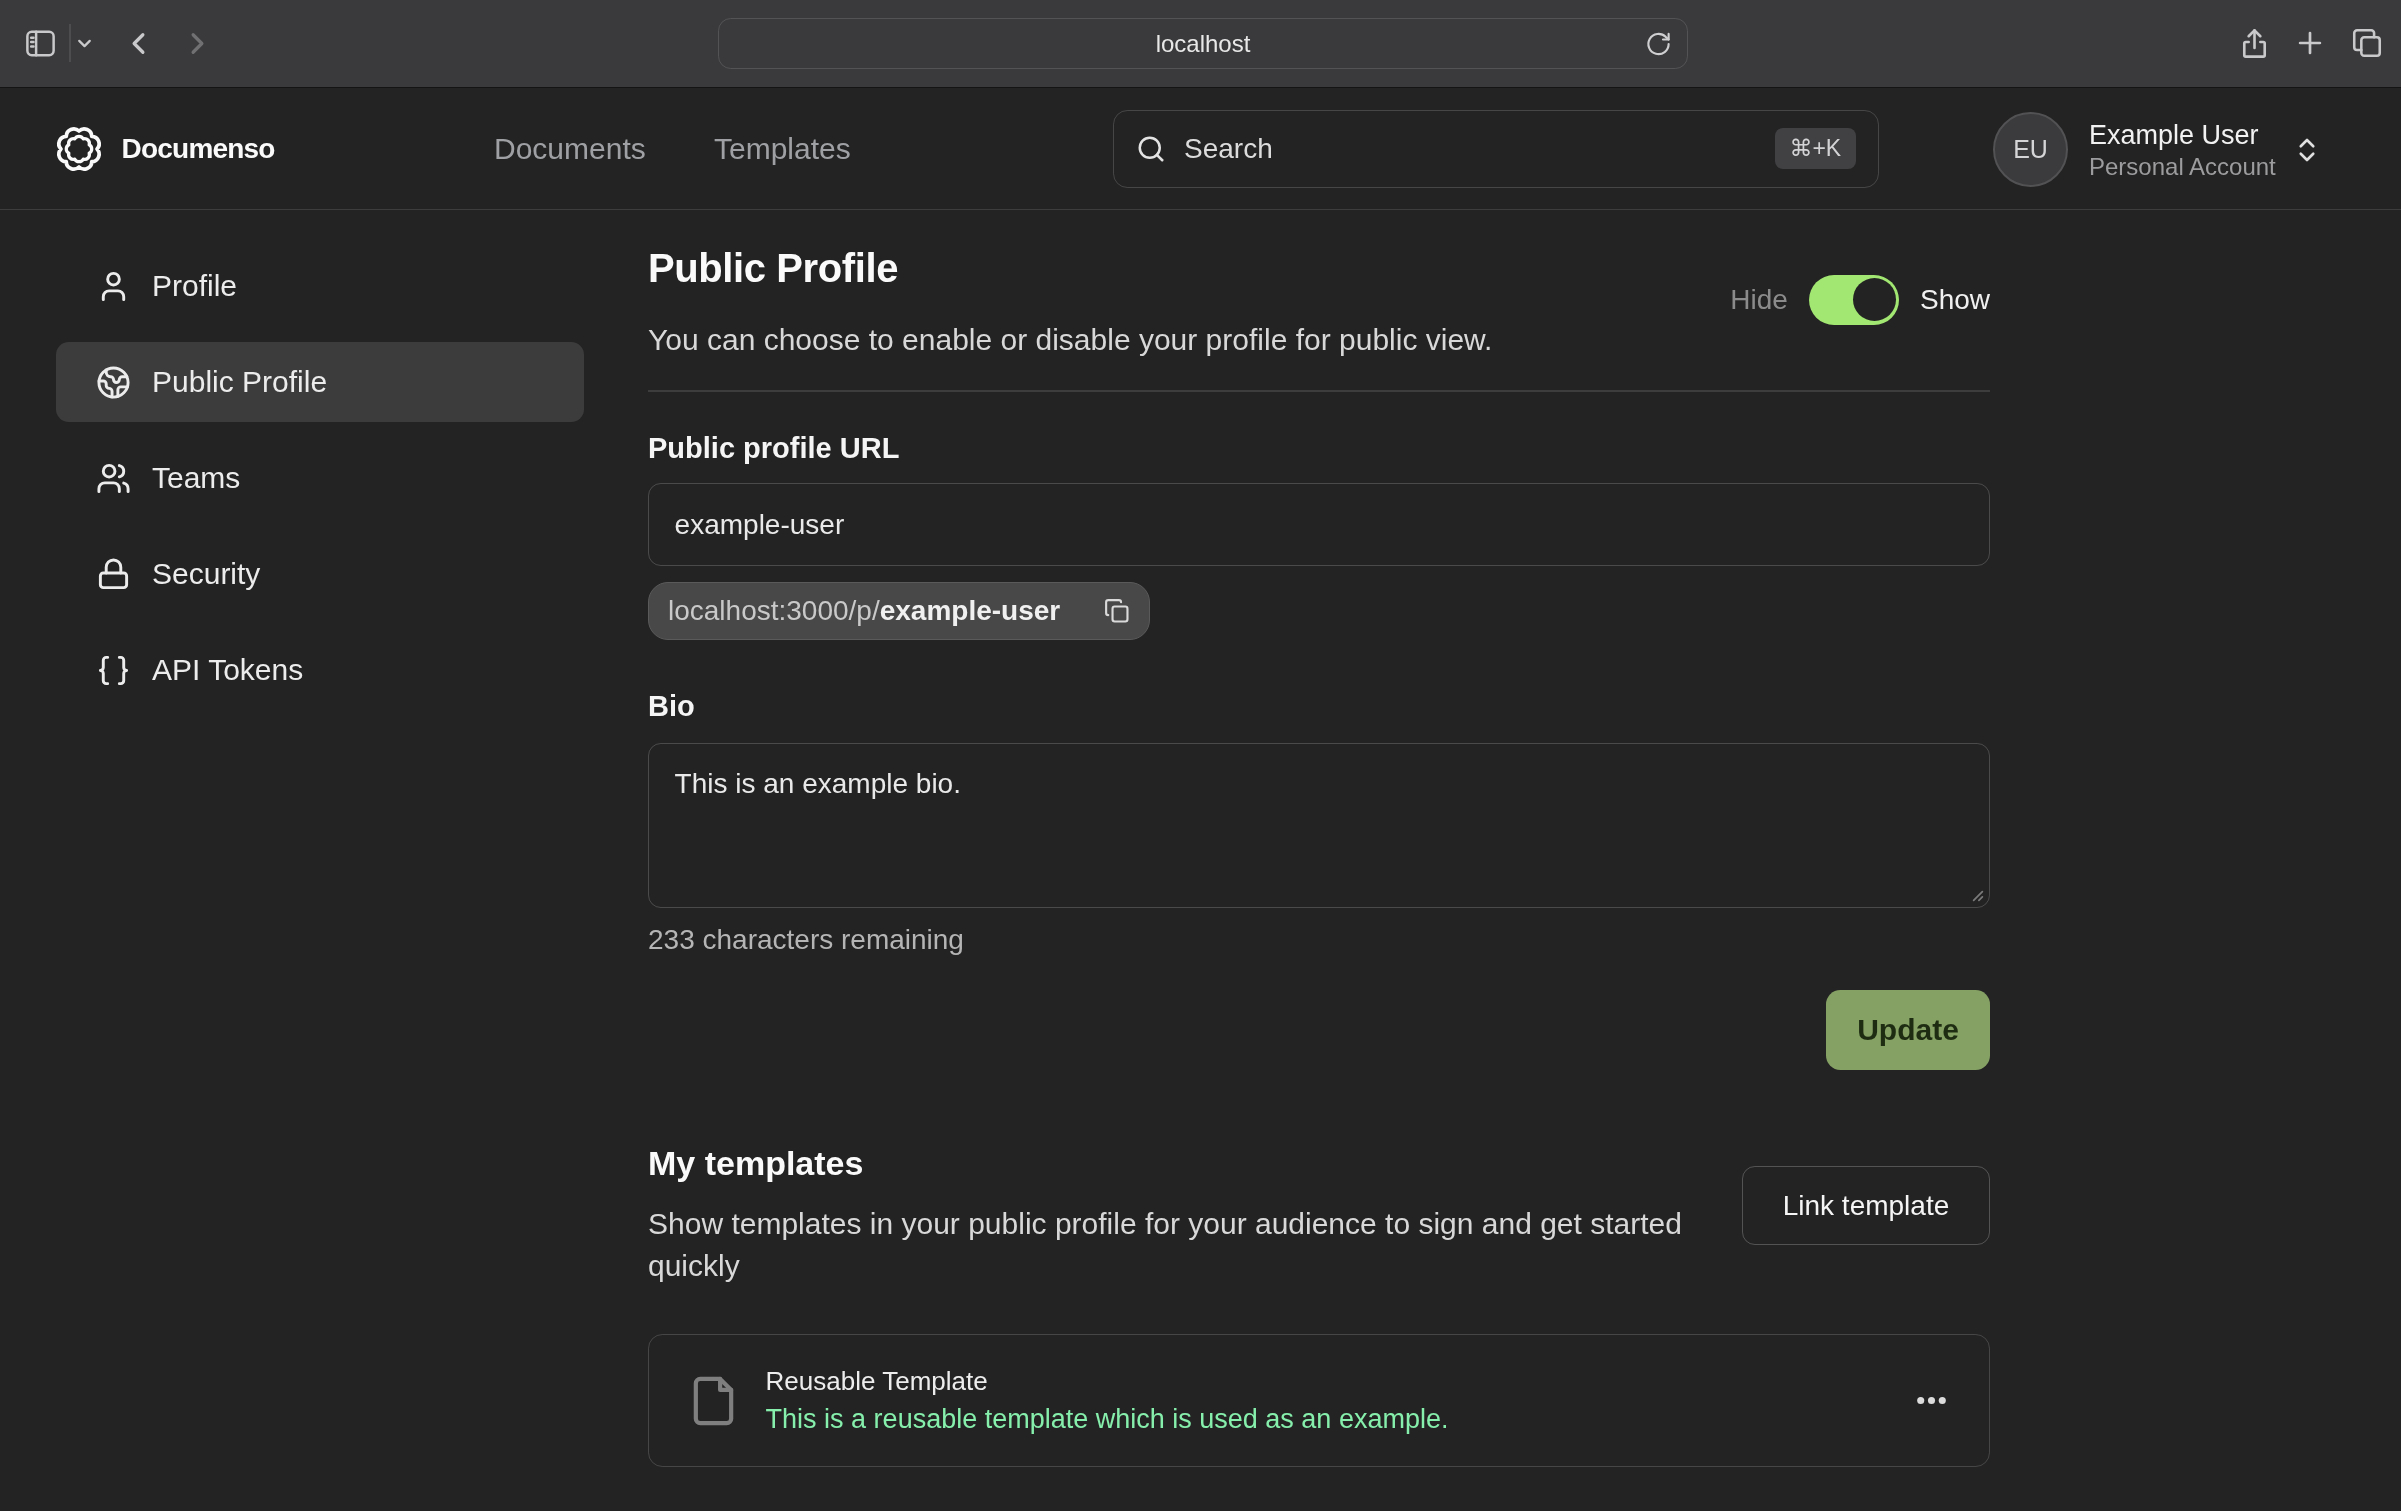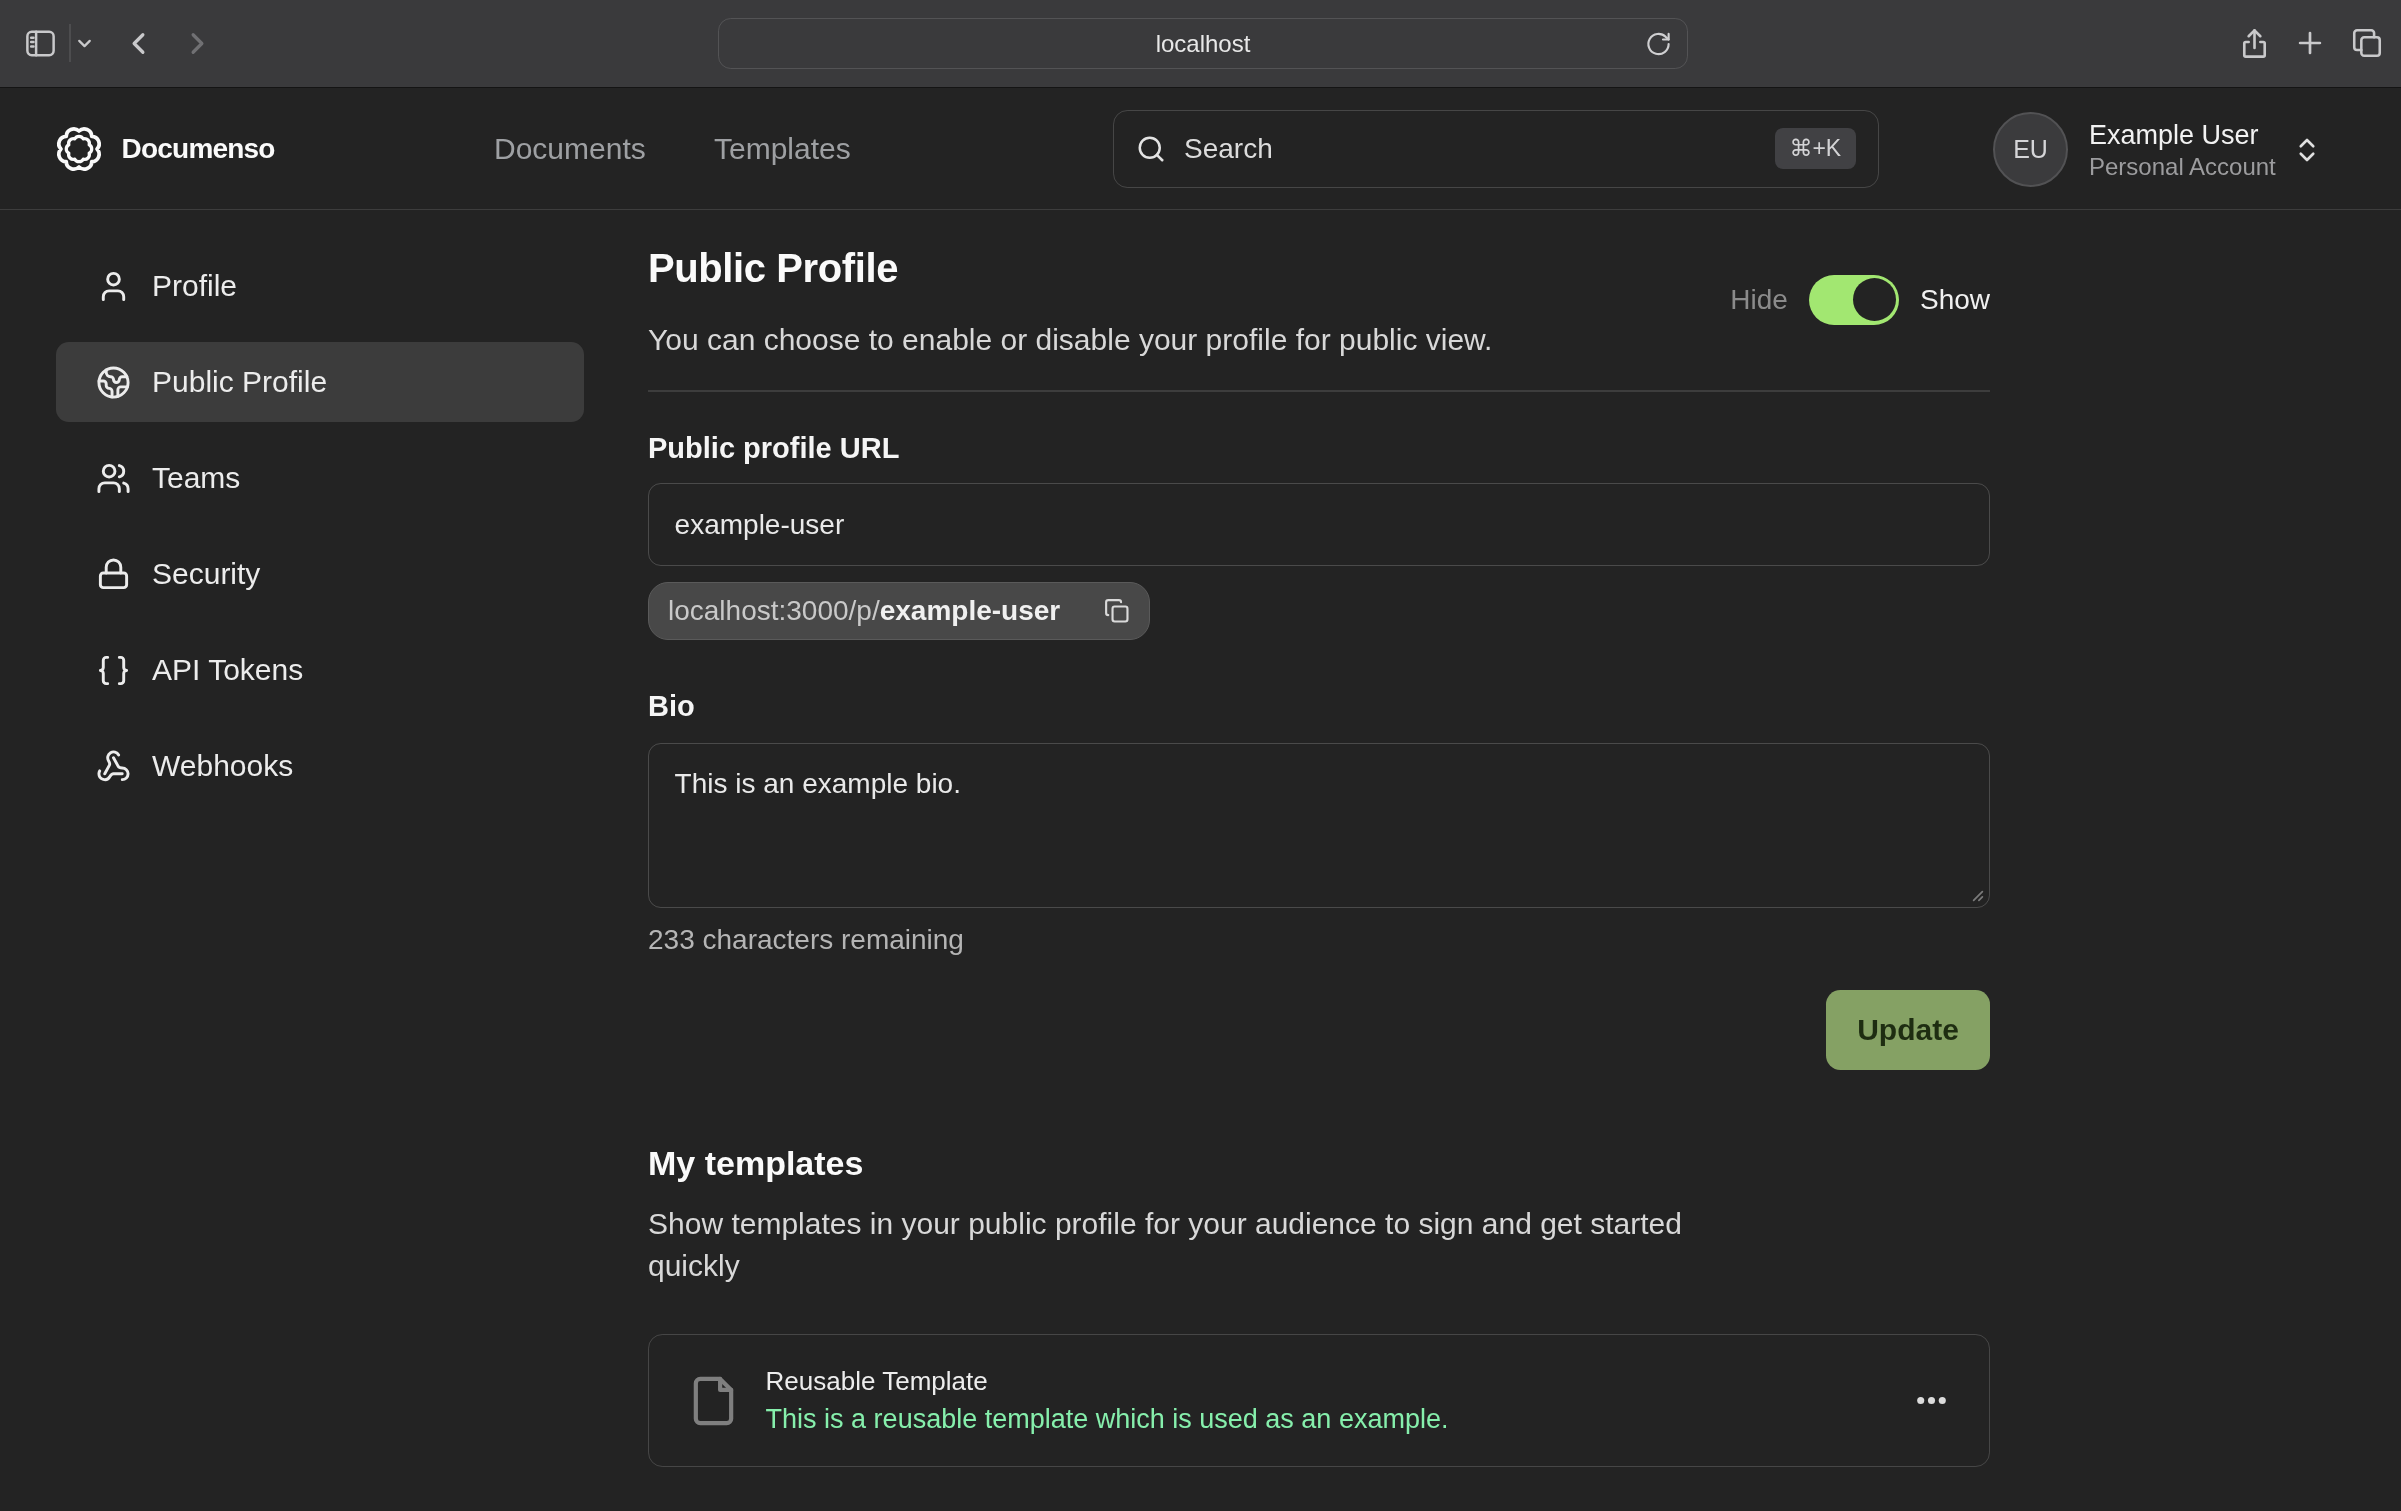--- a/index.html
+++ b/index.html
@@ -271,30 +271,20 @@
   </button>
   <button class="side-item">
     <span class="ic">
       <svg width="35" height="35" viewBox="0 0 24 24" fill="none" stroke="currentColor" stroke-width="2" stroke-linecap="round" stroke-linejoin="round">
           <path d="M8 3H7a2 2 0 0 0-2 2v5a2 2 0 0 1-2 2a2 2 0 0 1 2 2v5a2 2 0 0 0 2 2h1"></path>
           <path d="M16 21h1a2 2 0 0 0 2-2v-5a2 2 0 0 1 2-2a2 2 0 0 1-2-2V5a2 2 0 0 0-2-2h-1"></path>
         </svg>
     </span>
     <span>API Tokens</span>
   </button>
-  <button class="side-item">
-    <span class="ic">
-      <svg width="35" height="35" viewBox="0 0 24 24" fill="none" stroke="currentColor" stroke-width="2" stroke-linecap="round" stroke-linejoin="round">
-          <path d="M18 16.98h-5.99c-1.1 0-1.95.94-2.48 1.9A4 4 0 0 1 2 17c.01-.7.2-1.4.57-2"></path>
-          <path d="m6 17 3.13-5.78c.53-.97.1-2.18-.5-3.1a4 4 0 1 1 6.89-4.06"></path>
-          <path d="m12 6 3.13 5.73C15.66 12.7 16.9 13 18 13a4 4 0 0 1 0 8"></path>
-        </svg>
-    </span>
-    <span>Webhooks</span>
-  </button>
 </nav>
 
 <main class="main">
   <h1 class="h1">Public Profile</h1>
   <p class="page-desc">You can choose to enable or disable your profile for public view.</p>
 
   <div class="toggle-row">
     <span class="t-off">Hide</span>
     <button class="switch">
       <span class="knob"></span>
@@ -326,20 +316,21 @@
           <path d="M21 17l-4 4"></path>
         </svg>
     </span>
   </div>
   <div class="remaining">233 characters remaining</div>
 
   <button class="update-btn">Update</button>
 
   <h2 class="h2">My templates</h2>
   <p class="tpl-desc">Show templates in your public profile for your audience to sign and get started quickly</p>
+  <button class="link-btn">Link template</button>
 
   <div class="tpl-card">
     <span class="file-ic">
       <svg width="53" height="64" viewBox="0 0 24 24" fill="none" stroke="currentColor" stroke-width="1.9" stroke-linecap="round" stroke-linejoin="round">
           <path d="M15 2H6a2 2 0 0 0-2 2v16a2 2 0 0 0 2 2h12a2 2 0 0 0 2-2V7Z"></path>
           <path d="M15 2v5h5"></path>
         </svg>
     </span>
     <div class="tpl-text">
       <div class="tpl-title">Reusable Template</div>

